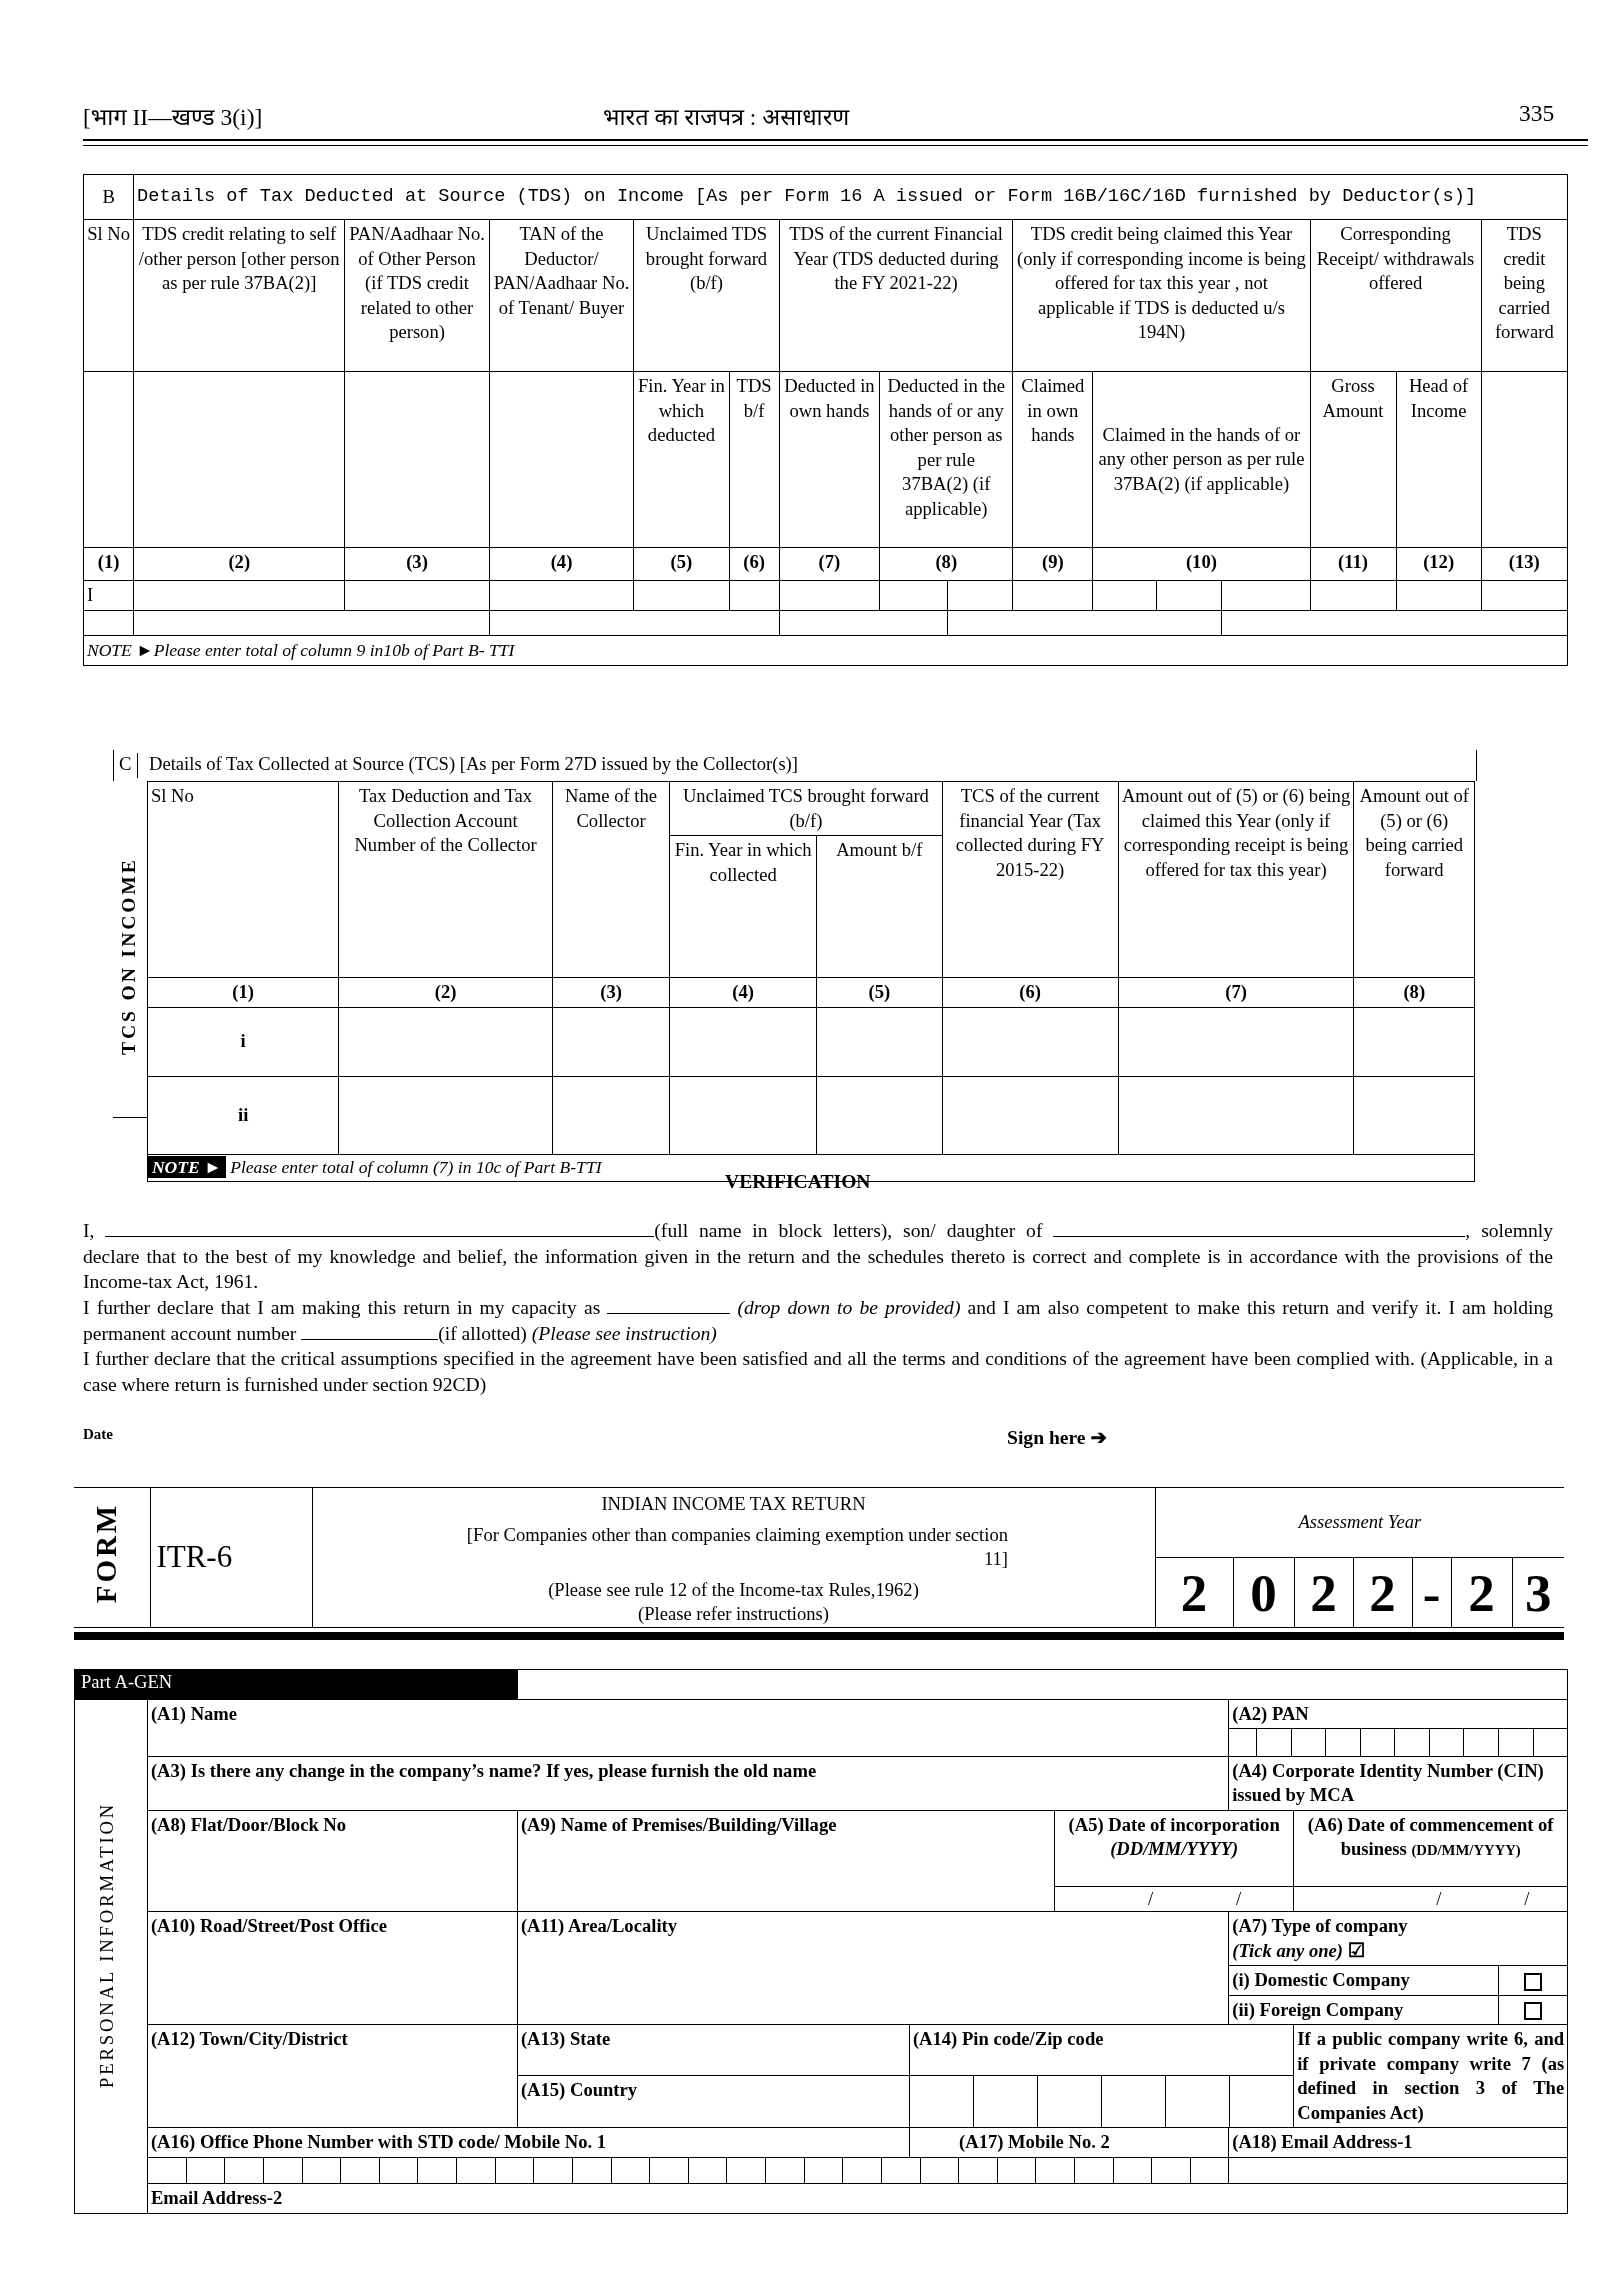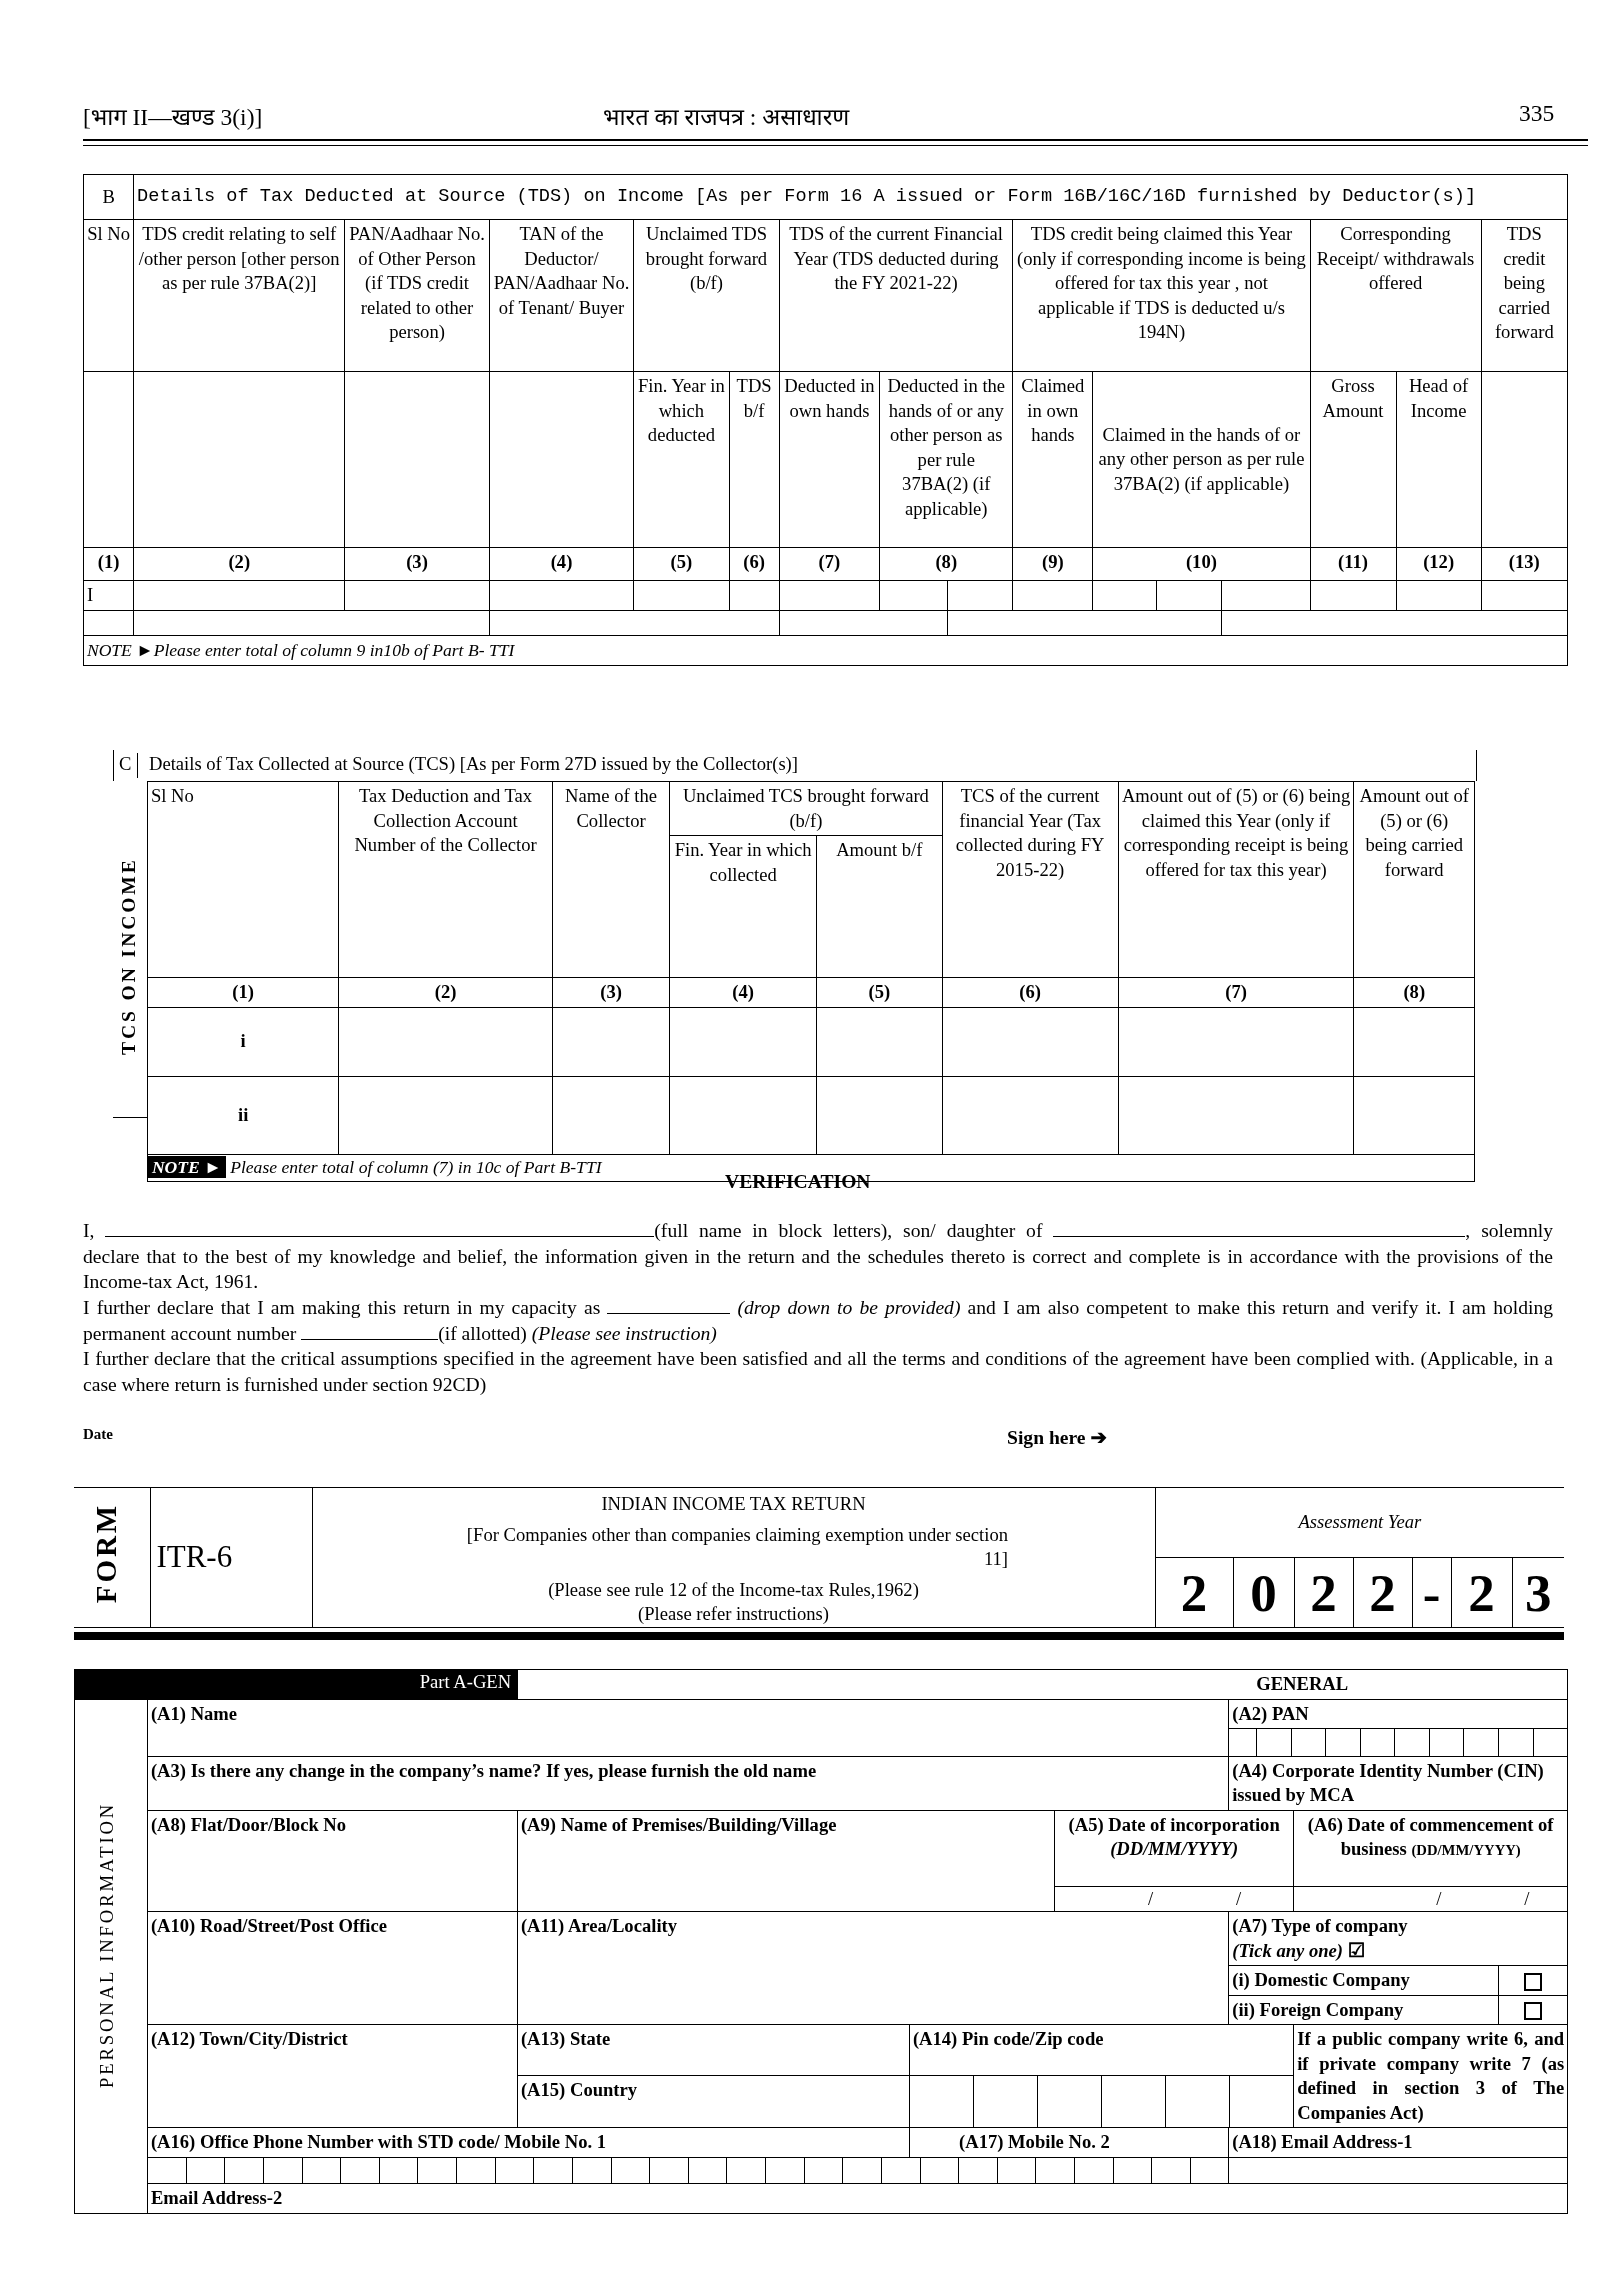--- a/index.html
+++ b/index.html
@@ -267,21 +267,21 @@
       <col style="width:10.8px">
     <col style="width:51px">
       <col style="width:65px">
       <col style="width:38px">
       <col style="width:14.7px">
       <col style="width:44px">
     <col style="width:108px">
       <col style="width:69px">
   </colgroup>
   <tbody>
-      <tr style="height:25.5px;text-align:right;">
+      <tr style="height:25.5px;">
     <td colspan="2" style="background:#000;color:#fff;width:auto;padding:0 5.9px;">Part A-GEN</td>
     <td colspan="15" class="b" style="border-left:none;padding-left:39px;margin-left:-294px;">
       <span style="position:relative;left:-216px;">GENERAL</span>
     </td>
   </tr>
   <tr style="height:26.5px;">
     <td rowspan="14" style="position:relative;">
       <div class="vtext" style="left:19.6px;top:78px;height:333px;font-size:18.6px;text-align:center;font-weight:normal;">PERSONAL INFORMATION</div>
     </td>
     <td colspan="10" rowspan="2" class="b"><span>(A1) Name</span></td>

